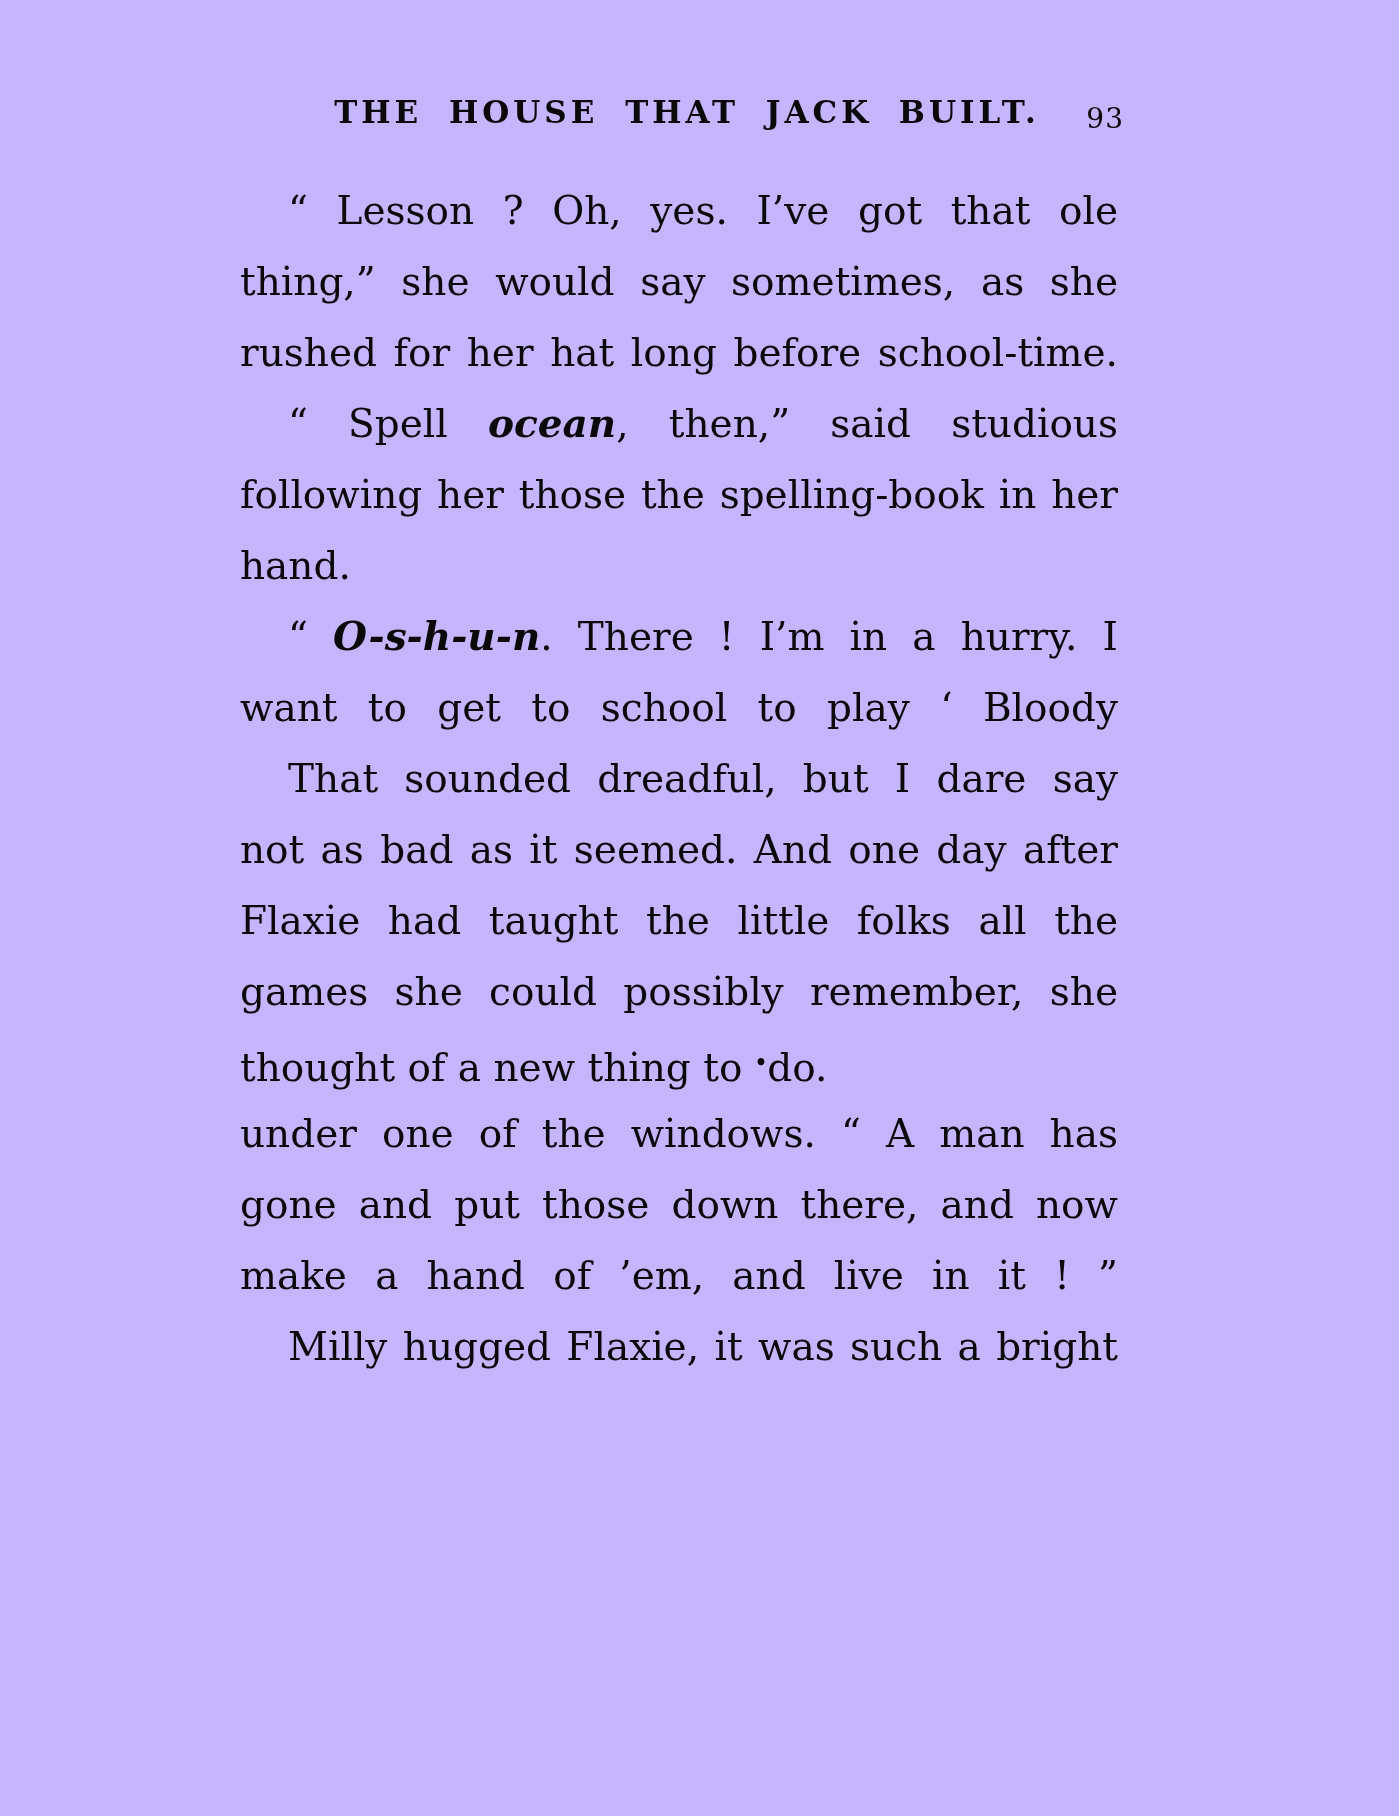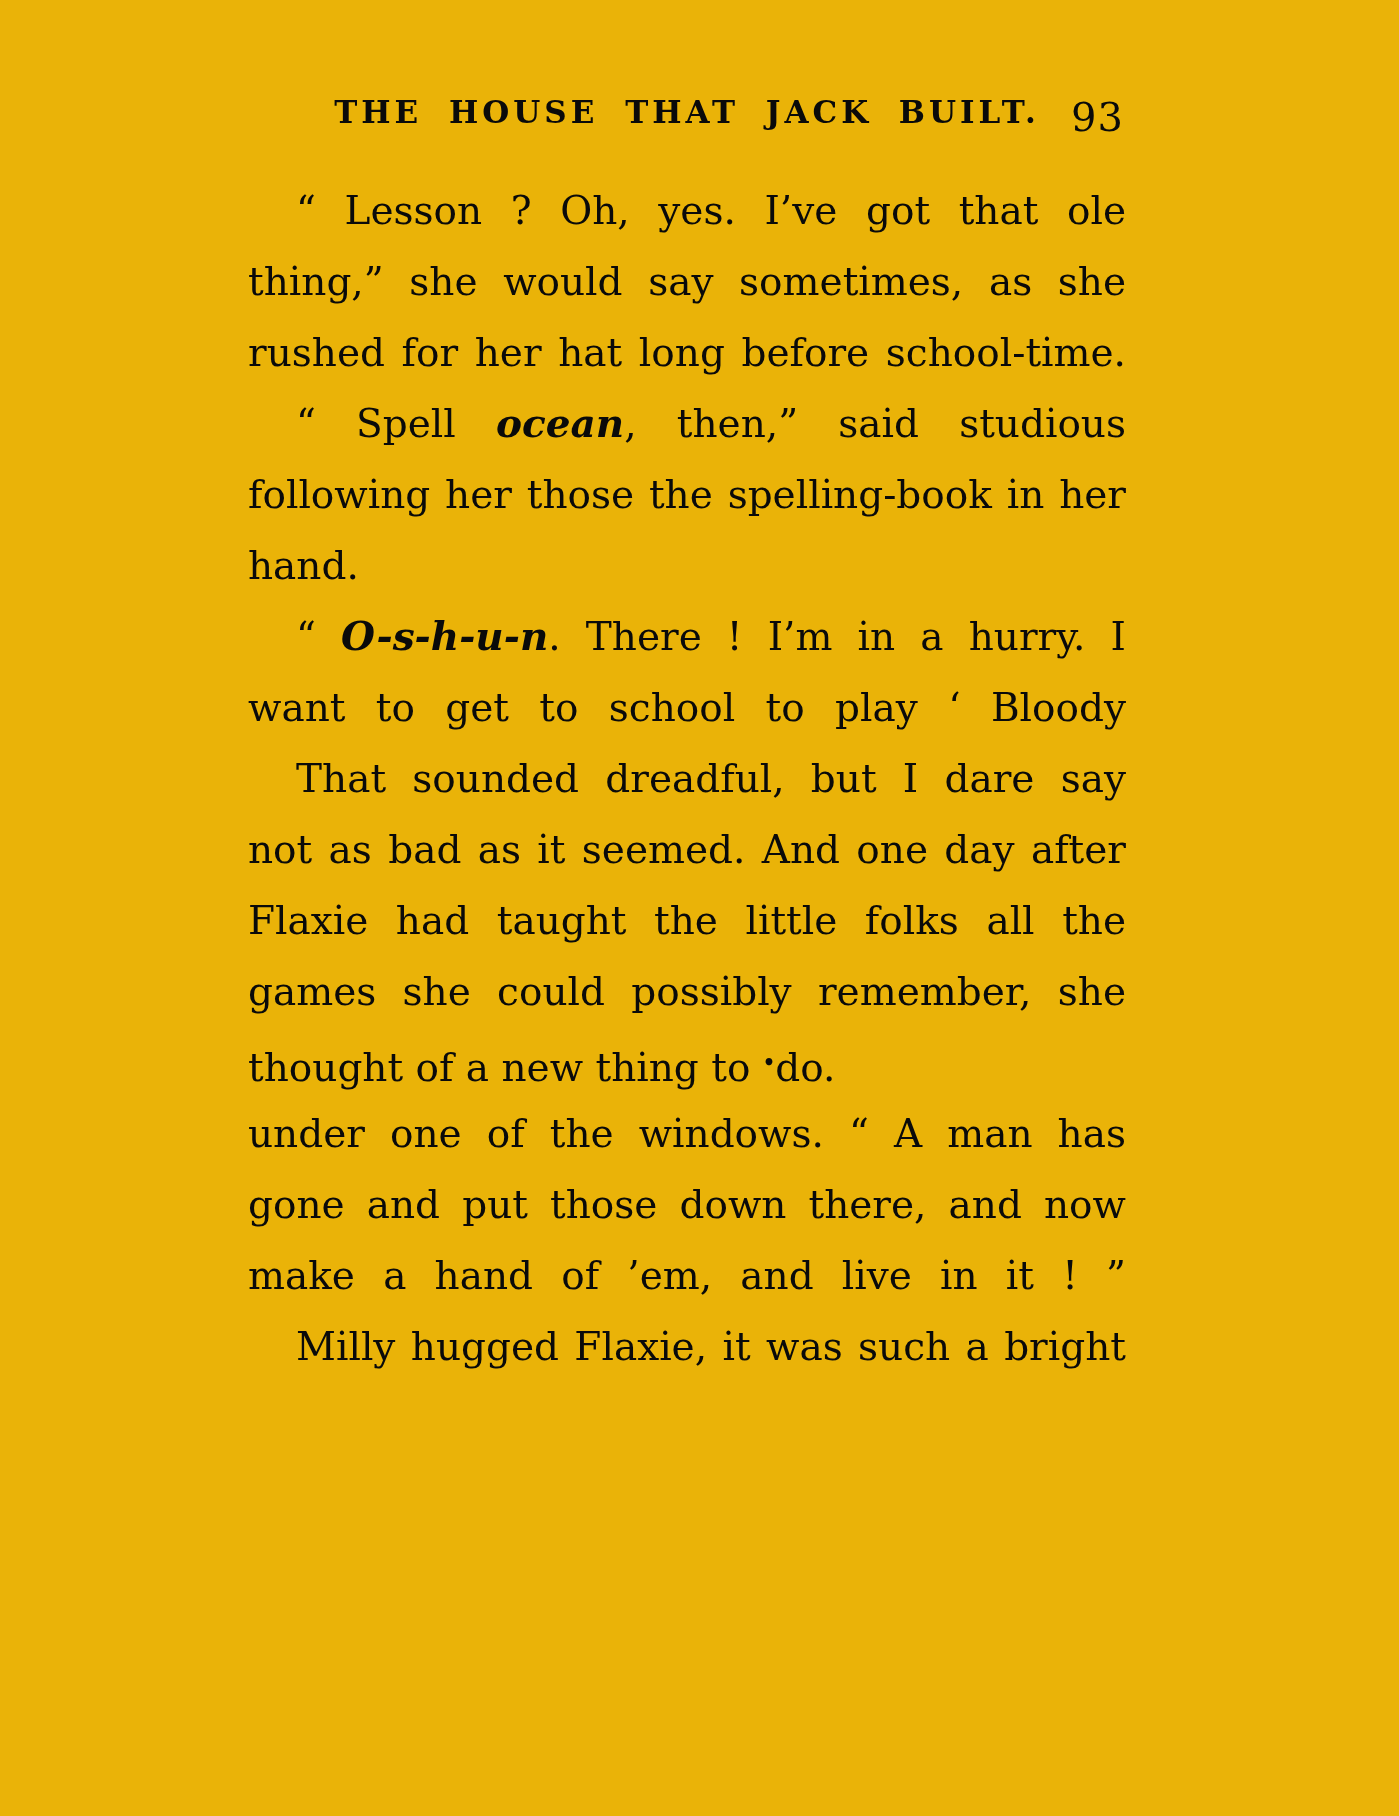--- a/index.html
+++ b/index.html
@@ -8,21 +8,21 @@
     height: 1816px;
     background: #ffffff;
     position: relative;
     font-family: "DejaVu Serif", serif;
     color: #0a0a0a;
     overflow: hidden;
   }
   .page {
     position: absolute;
     inset: 0;
-    background: #eab308;
+    background: #c4b5fd;
   }
   .header {
     position: absolute;
     left: 248px;
     top: 86px;
     width: 878px;
     height: 60px;
   }
   .running-title {
     position: absolute;
@@ -32,27 +32,27 @@
     text-align: center;
     font-size: 31px;
     font-weight: 700;
     letter-spacing: 4px;
     word-spacing: 12px;
     white-space: nowrap;
   }
   .page-number {
     position: absolute;
     right: 2px;
-    top: 8px;
-    font-size: 40px;
+    top: 16px;
+    font-size: 28px;
     letter-spacing: 1px;
   }
   .body-text {
     position: absolute;
-    left: 248px;
+    left: 240px;
     top: 175px;
     width: 878px;
     font-size: 39px;
     line-height: 71px;
   }
   .line {
     height: 71px;
     overflow: hidden;
     text-align: center;
     text-align-last: left;

